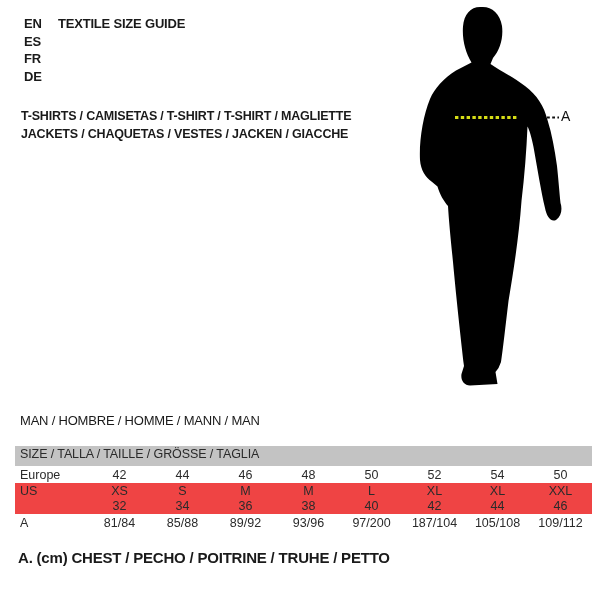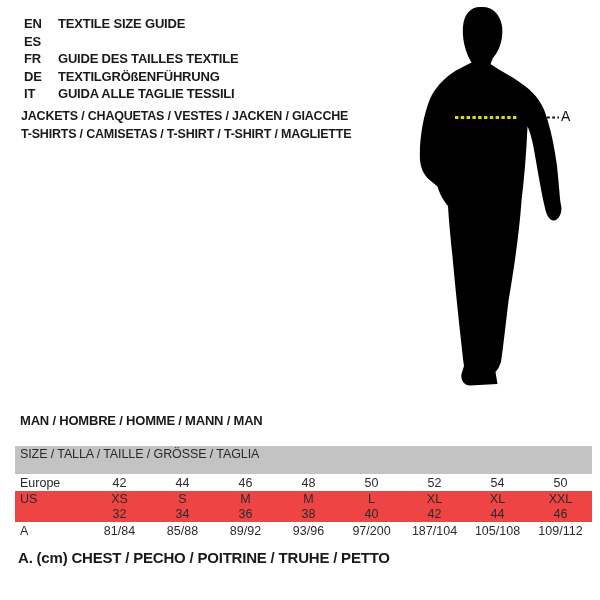--- a/index.html
+++ b/index.html
@@ -27,29 +27,29 @@
   
   .figure-wrap{position:absolute;left:395px;top:0;width:180px;height:395px;}
   .figure-wrap svg{display:block;width:100%;height:100%;}
   .measure-label{
     position:absolute;left:561px;top:108px;
     font-size:14px;font-weight:400;color:#111;
   }
   
   .man-heading{
     position:absolute;left:20px;top:413px;
-    font-size:13px;font-weight:700;letter-spacing:-0.2px;white-space:nowrap;
+    font-size:13px;font-weight:400;letter-spacing:-0.2px;white-space:nowrap;
   }
   
   .size-table{
     position:absolute;left:15px;top:446px;width:577px;
     font-size:12.5px;color:#2b2b2b;
   }
   .t-header{
-    background:#c3c3c3;height:28px;line-height:16px;
+    background:#c3c3c3;height:20px;line-height:16px;
     padding-left:5px;color:#2a2a2a;letter-spacing:-0.1px;
   }
   .t-row{display:flex;align-items:center;}
   .t-row.white{background:#ffffff;}
   .t-row.shaded{background:#ef4444;}
   .t-label{flex:0 0 68px;padding-left:5px;}
   .t-cell{flex:1 1 0;text-align:center;}
   .row-europe{height:17px;justify-content:flex-end;}
   .row-us-line{height:15.5px;}
   .row-a{height:18px;}
@@ -66,35 +66,29 @@
 <div class="lang-block">
   <div class="lang-row">
     <span class="lang-code">EN</span>
     <span class="lang-title">TEXTILE SIZE GUIDE</span>
   </div>
   <div class="lang-row">
     <span class="lang-code">ES</span>
   </div>
   <div class="lang-row">
     <span class="lang-code">FR</span>
-    <span class="lang-title">GUIDE DES TAILLES TEXTILE</span>
   </div>
   <div class="lang-row">
     <span class="lang-code">DE</span>
-    <span class="lang-title">TEXTILGRÖßENFÜHRUNG</span>
-  </div>
-  <div class="lang-row">
-    <span class="lang-code">IT</span>
-    <span class="lang-title">GUIDA ALLE TAGLIE TESSILI</span>
   </div>
 </div>
 
 <div class="category-block">
+  <div>T-SHIRTS / CAMISETAS / T-SHIRT / T-SHIRT / MAGLIETTE</div>
   <div>JACKETS / CHAQUETAS / VESTES / JACKEN / GIACCHE</div>
-  <div>T-SHIRTS / CAMISETAS / T-SHIRT / T-SHIRT / MAGLIETTE</div>
 </div>
 
 <div class="figure-wrap">
   <svg viewBox="395 0 180 395" xmlns="http://www.w3.org/2000/svg">
     <path fill="#000000" d="
       M 481 7
       C 491 6, 500 13, 502 26
       C 503.5 38, 500 50, 493 58
       L 490.5 64
       C 499 70, 513 77, 525 86

